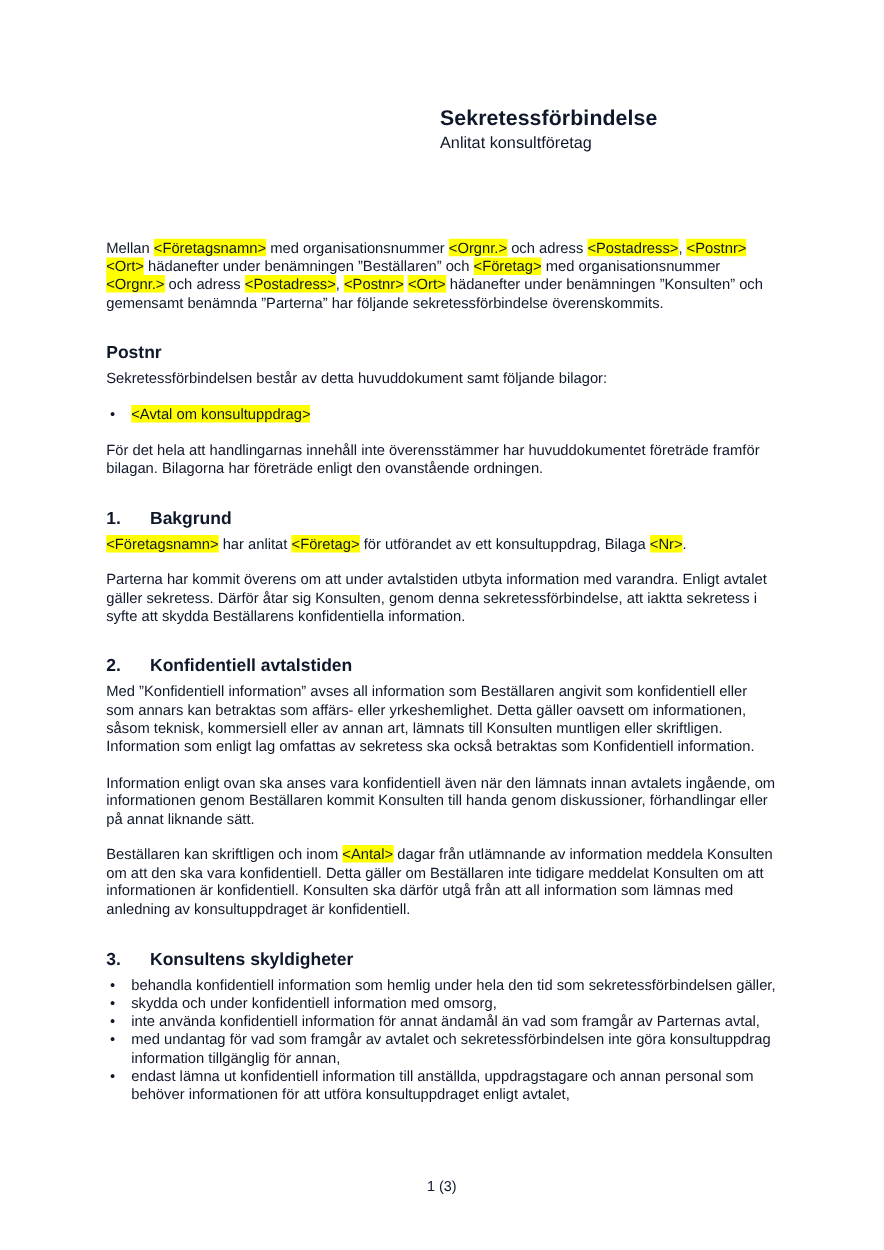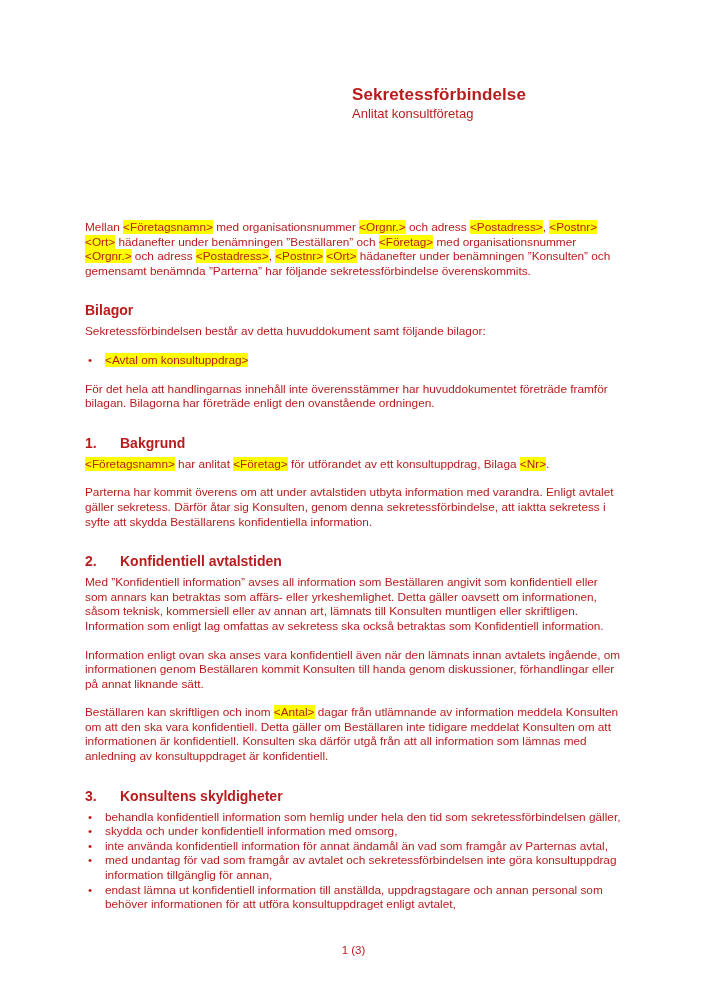--- a/index.html
+++ b/index.html
@@ -3,38 +3,38 @@
 <meta charset="utf-8">
 <title>Sekretessförbindelse</title>
 <style>
   * { margin:0; padding:0; box-sizing:border-box; }
   html,body { background:#ffffff; }
   .page {
     position:relative;
     width:707px; height:1000px;
     margin:0 auto;
     background:#ffffff;
-    color:#b91c1c;
+    color:#0f172a;
     font-family:"Liberation Sans", sans-serif;
     overflow:hidden;
   }
   .content {
     position:absolute;
     left:85px; right:84px; top:0;
   }
   .doc-header { padding-top:84px; padding-left:267px; }
   .doc-title  { font-size:17px; font-weight:bold; line-height:21px; letter-spacing:0.1px; }
   .doc-subtitle { font-size:13px; line-height:17px; }
 
   p.body, li {
     font-size:11.8px;
     line-height:14.6px;
   }
   p.body { margin:0 0 14px 0; }
-  p.intro { margin-top:98px; }
+  p.intro { margin-top:69px; }
 
   h2.sec-heading {
     font-size:14px; font-weight:bold;
     line-height:17px;
     margin:24px 0 5px 0;
   }
   h2.num-heading { display:flex; }
   h2.num-heading .h-num { width:35px; flex:0 0 35px; }
 
   ul.doc-list { list-style:none; margin:0 0 14px 0; }
@@ -63,21 +63,21 @@
 <div class="page">
   <div class="content">
 
     <header class="doc-header">
       <div class="doc-title">Sekretessförbindelse</div>
       <div class="doc-subtitle">Anlitat konsultföretag</div>
     </header>
 
     <p class="body intro"><span>Mellan </span><span class="hl">&lt;Företagsnamn&gt;</span><span> med organisationsnummer </span><span class="hl">&lt;Orgnr.&gt;</span><span> och adress </span><span class="hl">&lt;Postadress&gt;</span><span>, </span><span class="hl">&lt;Postnr&gt;</span><span> </span><span class="hl">&lt;Ort&gt;</span><span> hädanefter under benämningen ”Beställaren” och </span><span class="hl">&lt;Företag&gt;</span><span> med organisationsnummer </span><span class="hl">&lt;Orgnr.&gt;</span><span> och adress </span><span class="hl">&lt;Postadress&gt;</span><span>, </span><span class="hl">&lt;Postnr&gt;</span><span> </span><span class="hl">&lt;Ort&gt;</span><span> hädanefter under benämningen ”Konsulten” och gemensamt benämnda ”Parterna” har följande sekretessförbindelse överenskommits.</span></p>
 
-    <h2 class="sec-heading">Bilagor</h2>
+    <h2 class="sec-heading">Postnr</h2>
     <p class="body">Sekretessförbindelsen består av detta huvuddokument samt följande bilagor:</p>
     <ul class="doc-list gap-after">
         <li><span class="hl">&lt;Avtal om konsultuppdrag&gt;</span></li>
       </ul>
     <p class="body">För det hela att handlingarnas innehåll inte överensstämmer har huvuddokumentet företräde framför bilagan. Bilagorna har företräde enligt den ovanstående ordningen.</p>
 
     <h2 class="sec-heading num-heading">
       <span class="h-num">1.</span>
       <span>Bakgrund</span>
     </h2>

